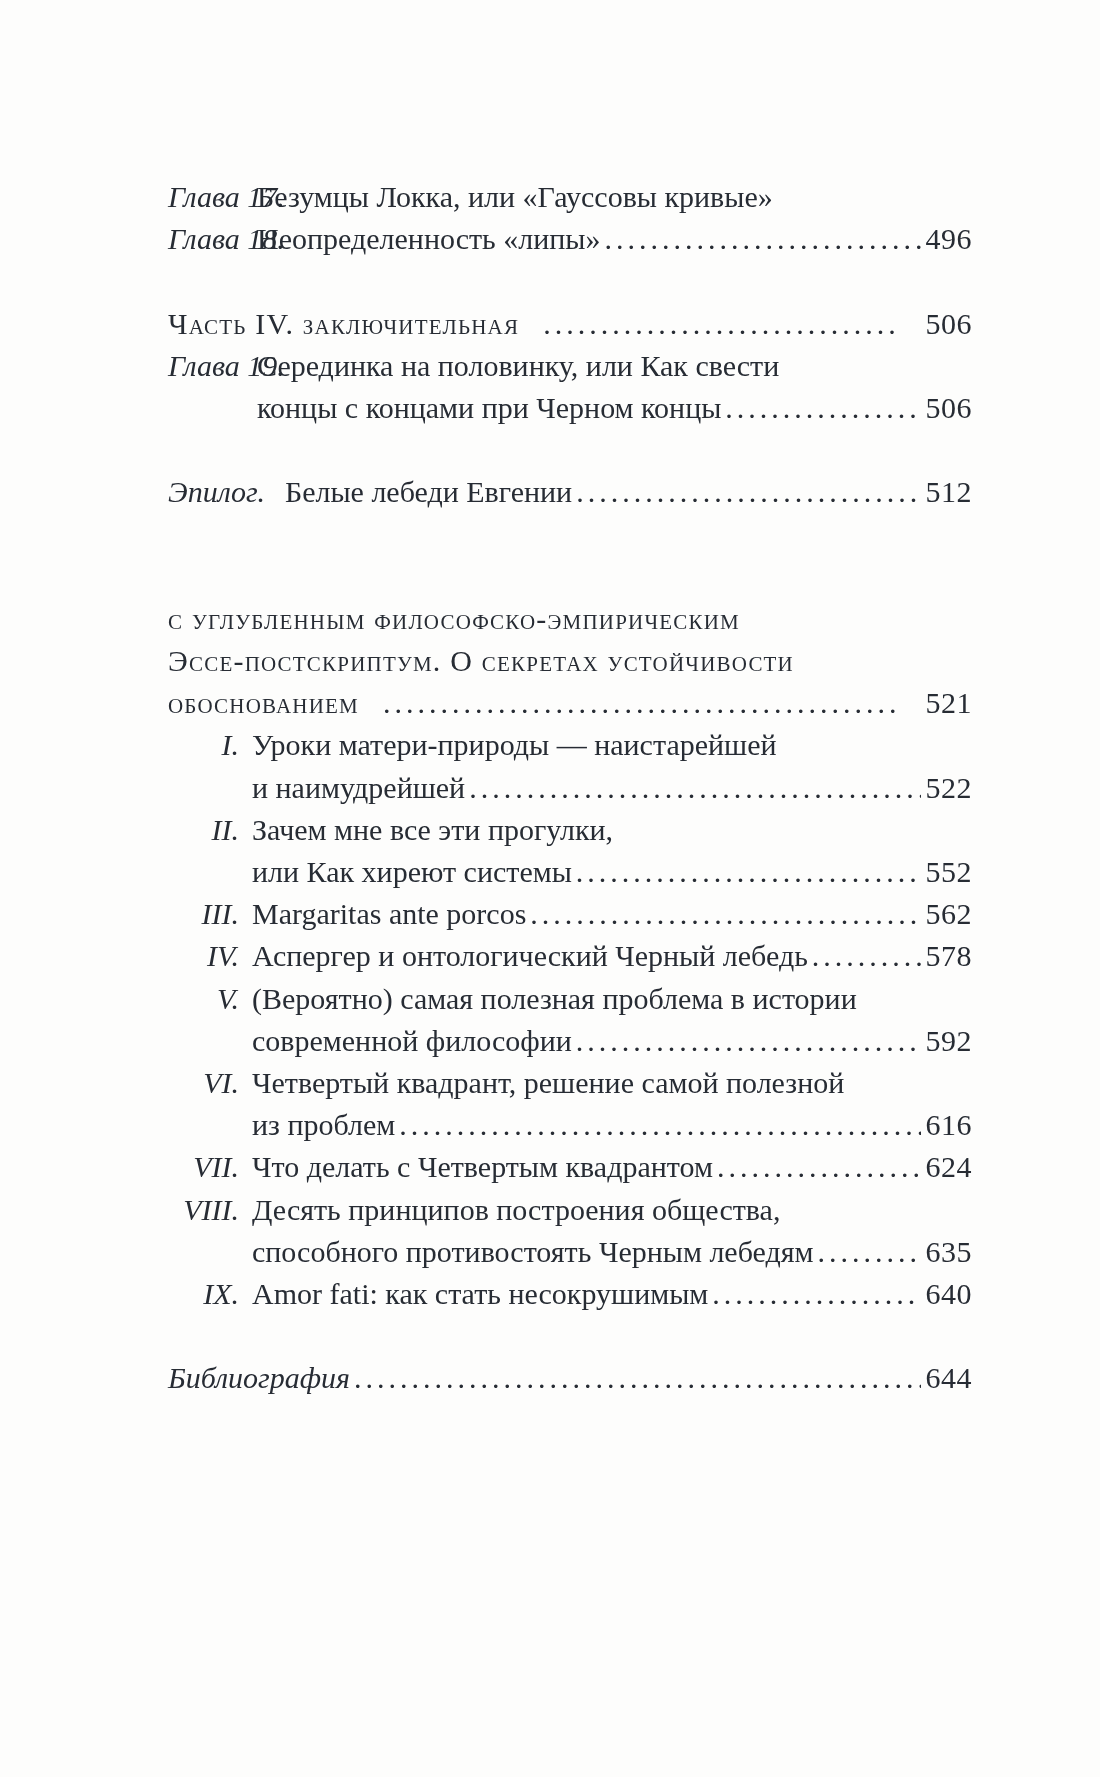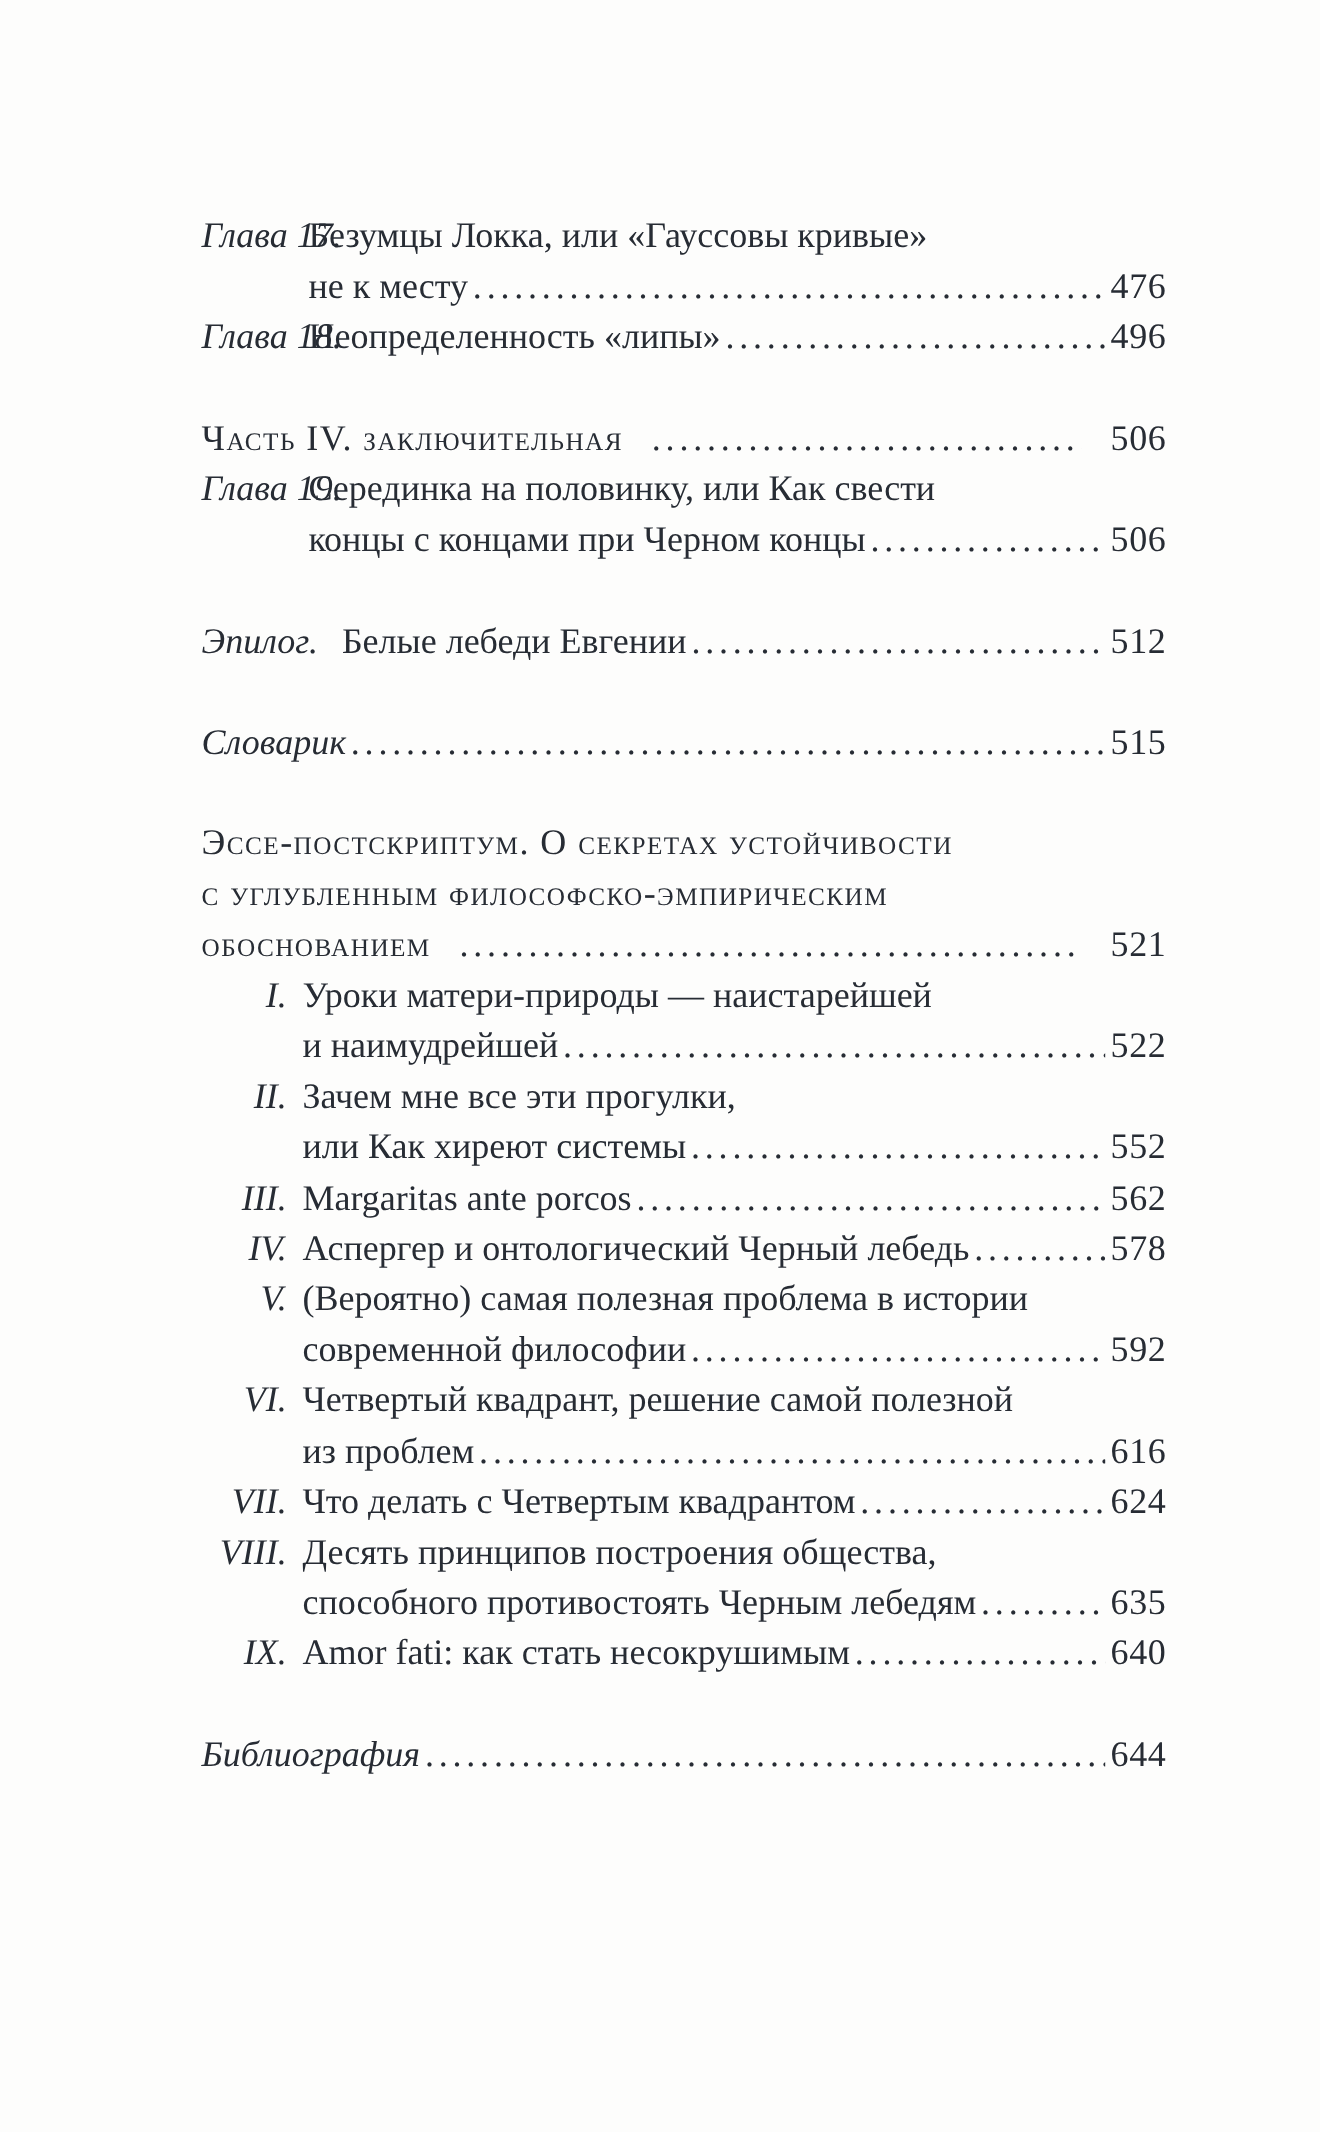--- a/index.html
+++ b/index.html
@@ -87,25 +87,20 @@
 </style>
 </head>
 <body>
 
 <div class="book-page" style="background: rgb(253, 253, 252); color: rgb(39, 44, 52);">
   <div class="toc">
       <div class="row chapter">
         <span class="label">Глава 17.</span>
         <span class="text">Безумцы Локка, или «Гауссовы кривые»</span>
       </div>
-      <div class="row cont-chapter">
-        <span class="text">не к месту</span>
-        <span class="dots"></span>
-        <span class="pagenum">476</span>
-      </div>
       <div class="row chapter">
         <span class="label">Глава 18.</span>
         <span class="text">Неопределенность «липы»</span>
         <span class="dots"></span>
         <span class="pagenum">496</span>
       </div>
       <div class="row gap"></div>
       <div class="row part">
         <span class="text">Часть IV. заключительная</span>
         <span class="dots"></span>
@@ -121,32 +116,26 @@
         <span class="pagenum">506</span>
       </div>
       <div class="row gap"></div>
       <div class="row inline">
         <span class="label">Эпилог.</span>
         <span class="text">Белые лебеди Евгении</span>
         <span class="dots"></span>
         <span class="pagenum">512</span>
       </div>
       <div class="row gap"></div>
-      <div class="row inline">
-        <span class="label">Словарик</span>
-        <span class="text"></span>
-        <span class="dots"></span>
-        <span class="pagenum">515</span>
-      </div>
-      <div class="row gap"></div>
+      <div class="row gap"></div>
+      <div class="row part-cont">
+        <span class="text">с углубленным философско-эмпирическим</span>
+      </div>
       <div class="row part">
         <span class="text">Эссе-постскриптум. О секретах устойчивости</span>
-      </div>
-      <div class="row part-cont">
-        <span class="text">с углубленным философско-эмпирическим</span>
       </div>
       <div class="row part-cont">
         <span class="text">обоснованием</span>
         <span class="dots"></span>
         <span class="pagenum">521</span>
       </div>
       <div class="row roman">
         <span class="label">I.</span>
         <span class="text">Уроки матери-природы — наистарейшей</span>
       </div>

